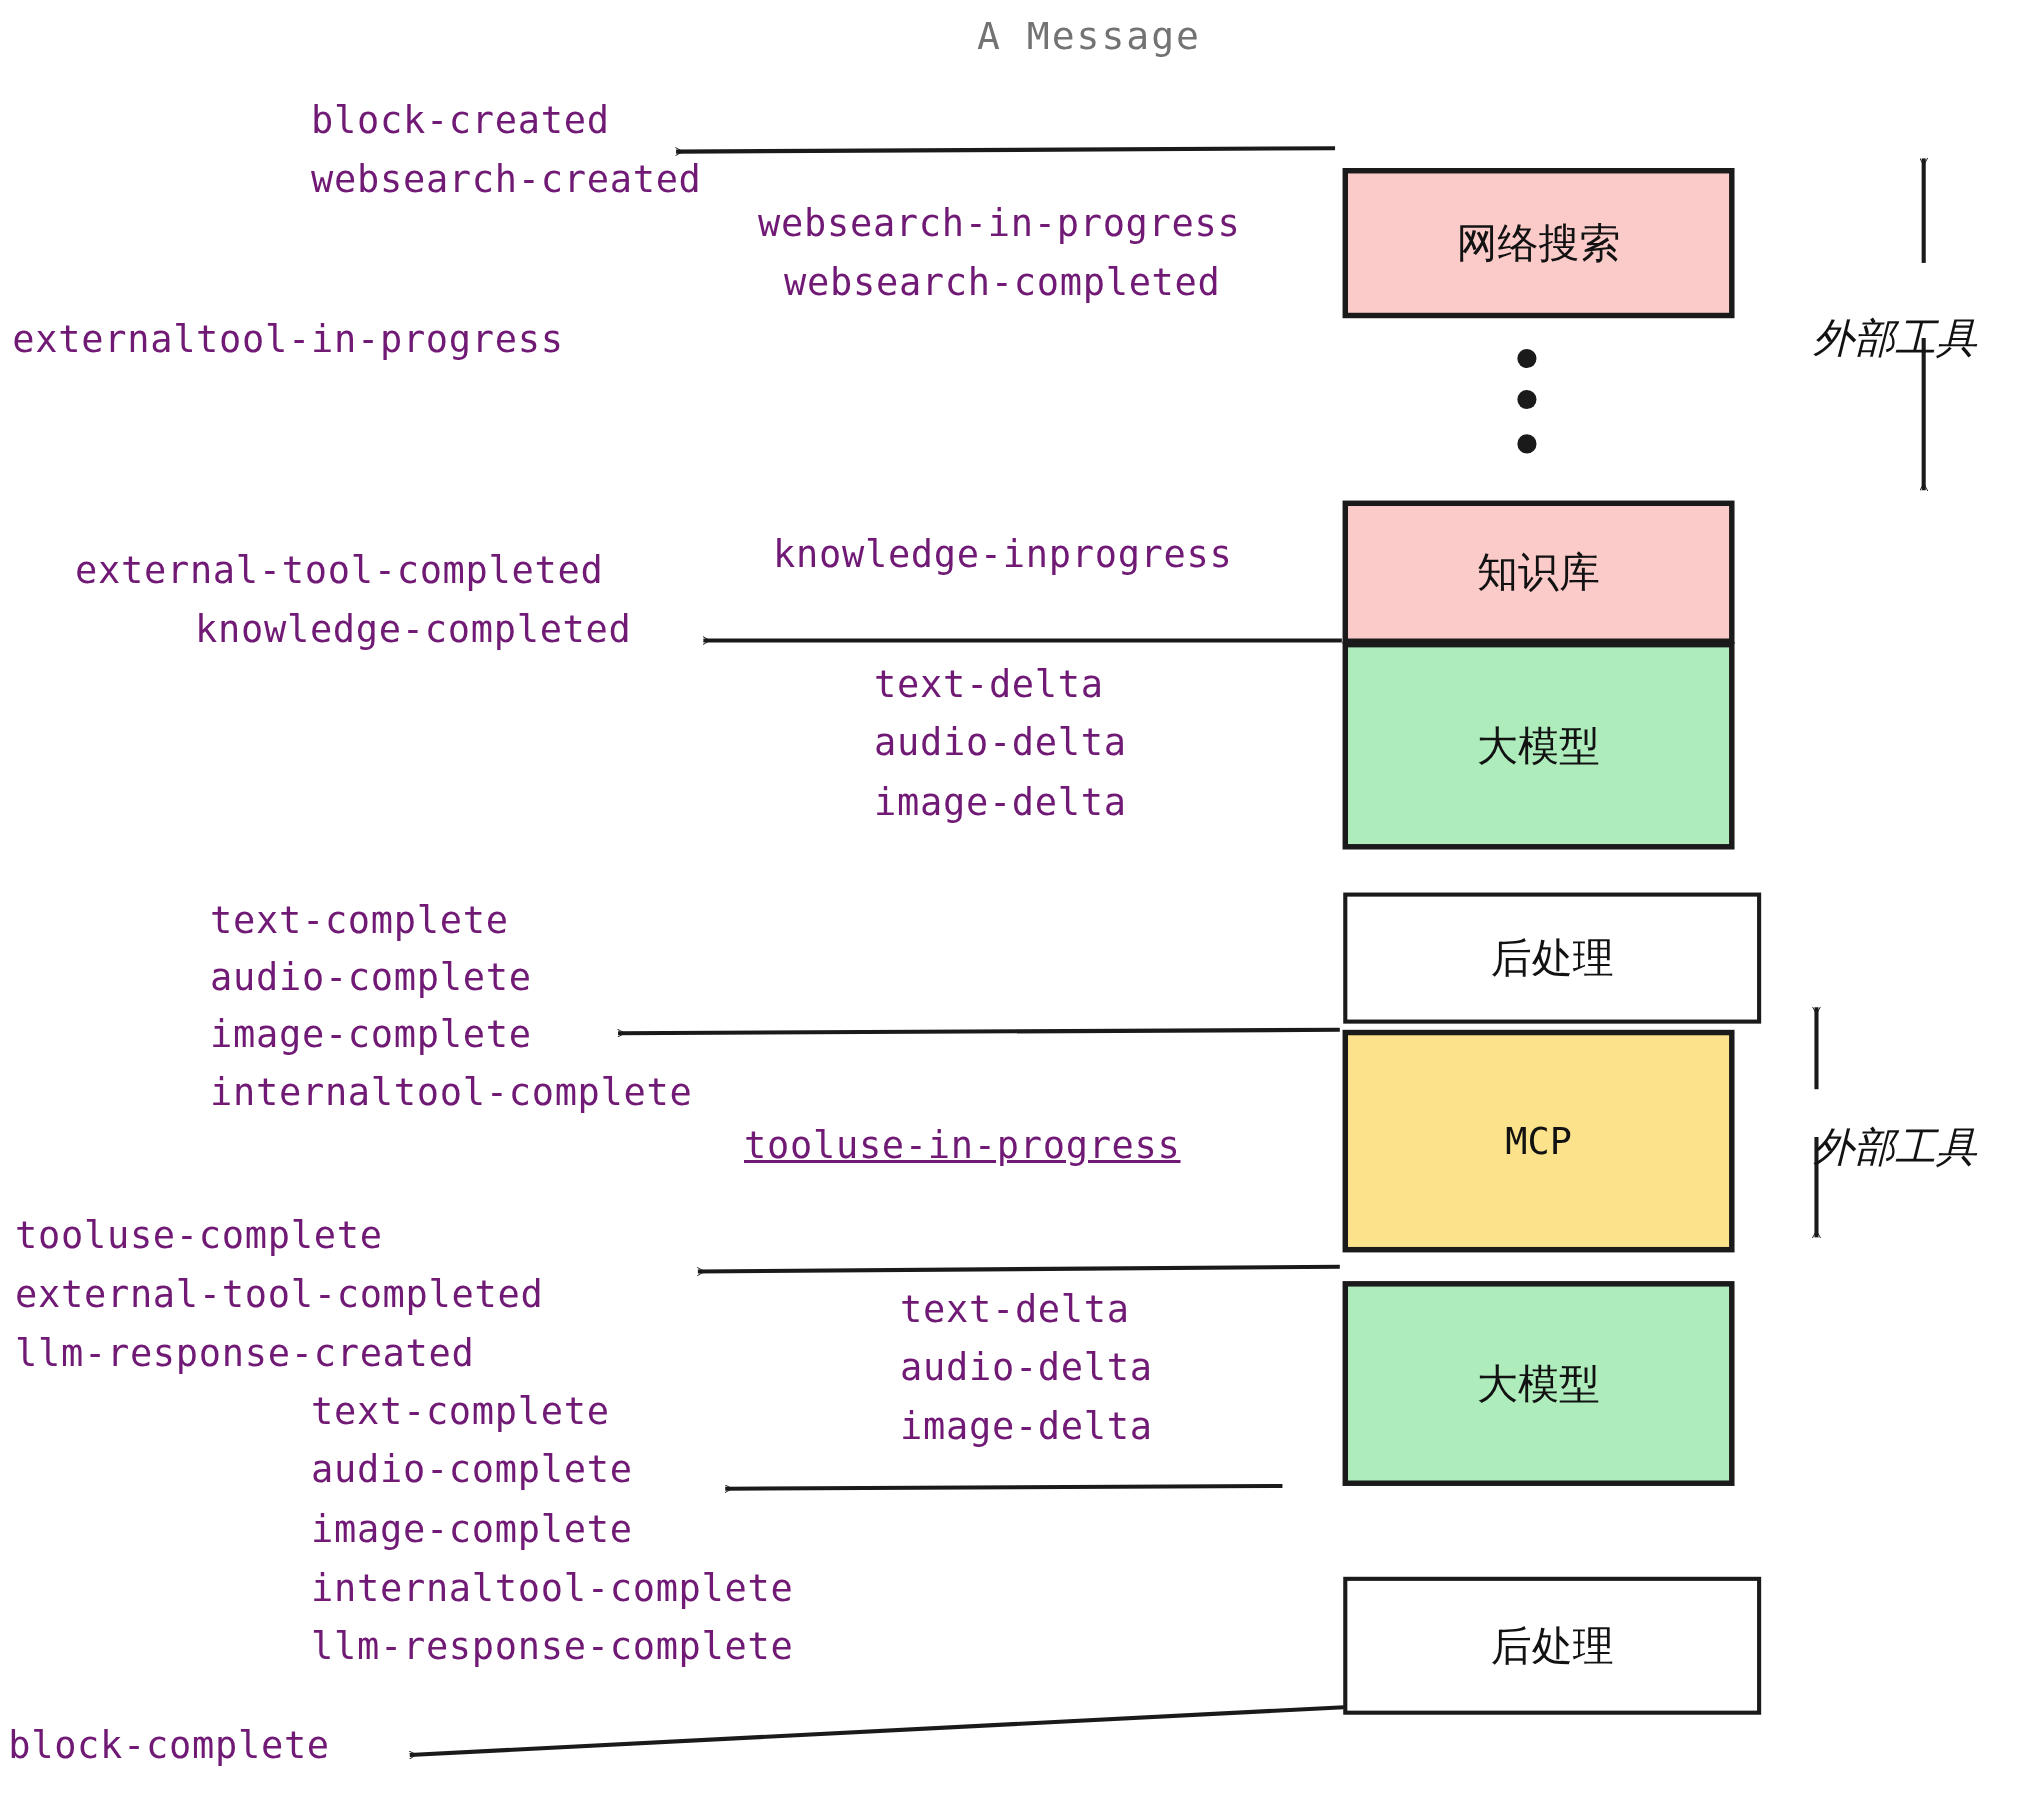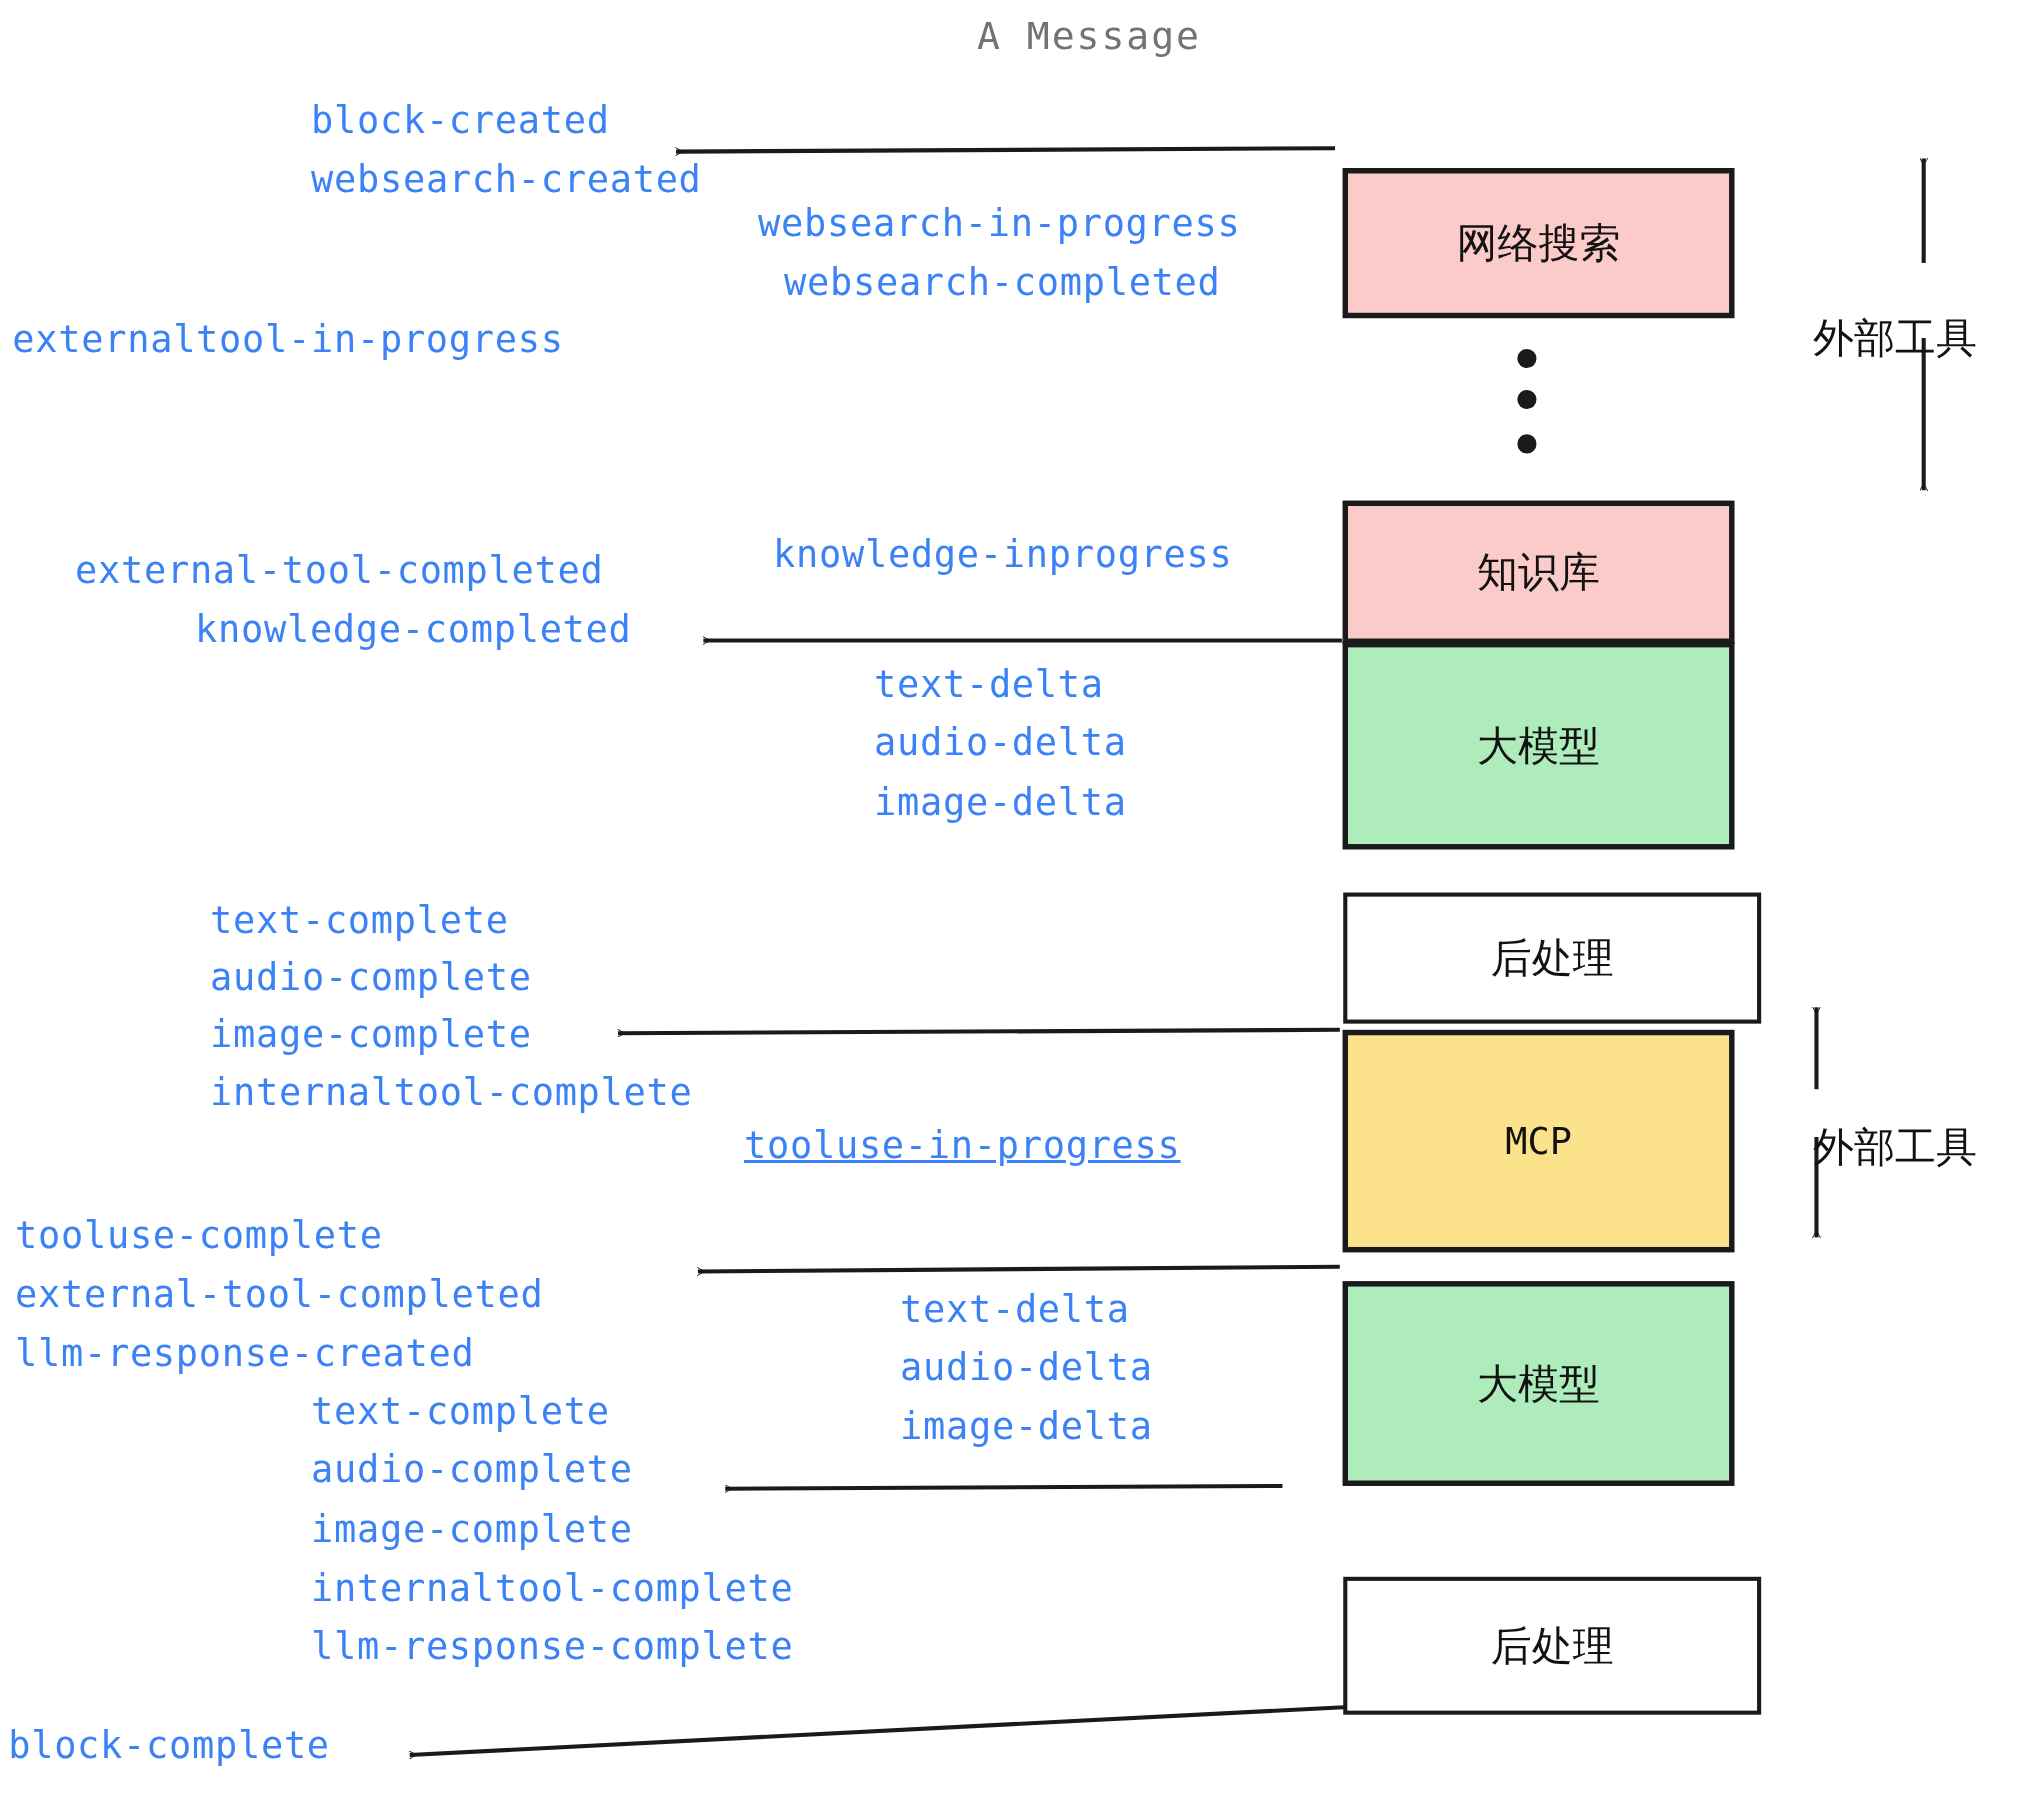--- a/index.html
+++ b/index.html
@@ -10,21 +10,21 @@
     background:#ffffff;
     font-family:"DejaVu Sans Mono", monospace;
     overflow:hidden;
   }
   svg#canvas{position:absolute;left:0;top:0;width:2035px;height:1796px;}
 
   .evt{
     position:absolute;
     font-family:"DejaVu Sans Mono","Liberation Mono",monospace;
     font-size:37px;
-    color:#3b82f6;
+    color:#701a75;
     white-space:nowrap;
     letter-spacing:0.7px;
     line-height:1;
   }
   .title{
     position:absolute;
     font-family:"DejaVu Sans Mono","Liberation Mono",monospace;
     font-size:38px;
     color:#737373;
     white-space:nowrap;
@@ -39,20 +39,21 @@
     font-family:"DejaVu Sans Mono","Liberation Mono",monospace;
     font-size:54px;
     fill:#121212;
   }
   .sidelabel{
     position:absolute;
     font-family:"DejaVu Sans","Liberation Sans",sans-serif;
     font-size:41px;
     color:#121212;
     white-space:nowrap;
+    font-style:italic;
   }
 </style>
 </head>
 <body>
 
 <div id="stage">
   <svg id="canvas" viewBox="0 0 2980 2630" xmlns="http://www.w3.org/2000/svg">
     <defs>
       <marker id="ah" viewBox="0 0 12 12" refX="11" refY="6" markerWidth="12" markerHeight="12" orient="auto-start-reverse" markerUnits="userSpaceOnUse">
         <path d="M 12 0 L 1 6 L 12 12" fill="none" stroke="#1A1A1A" stroke-width="1.4"></path>

